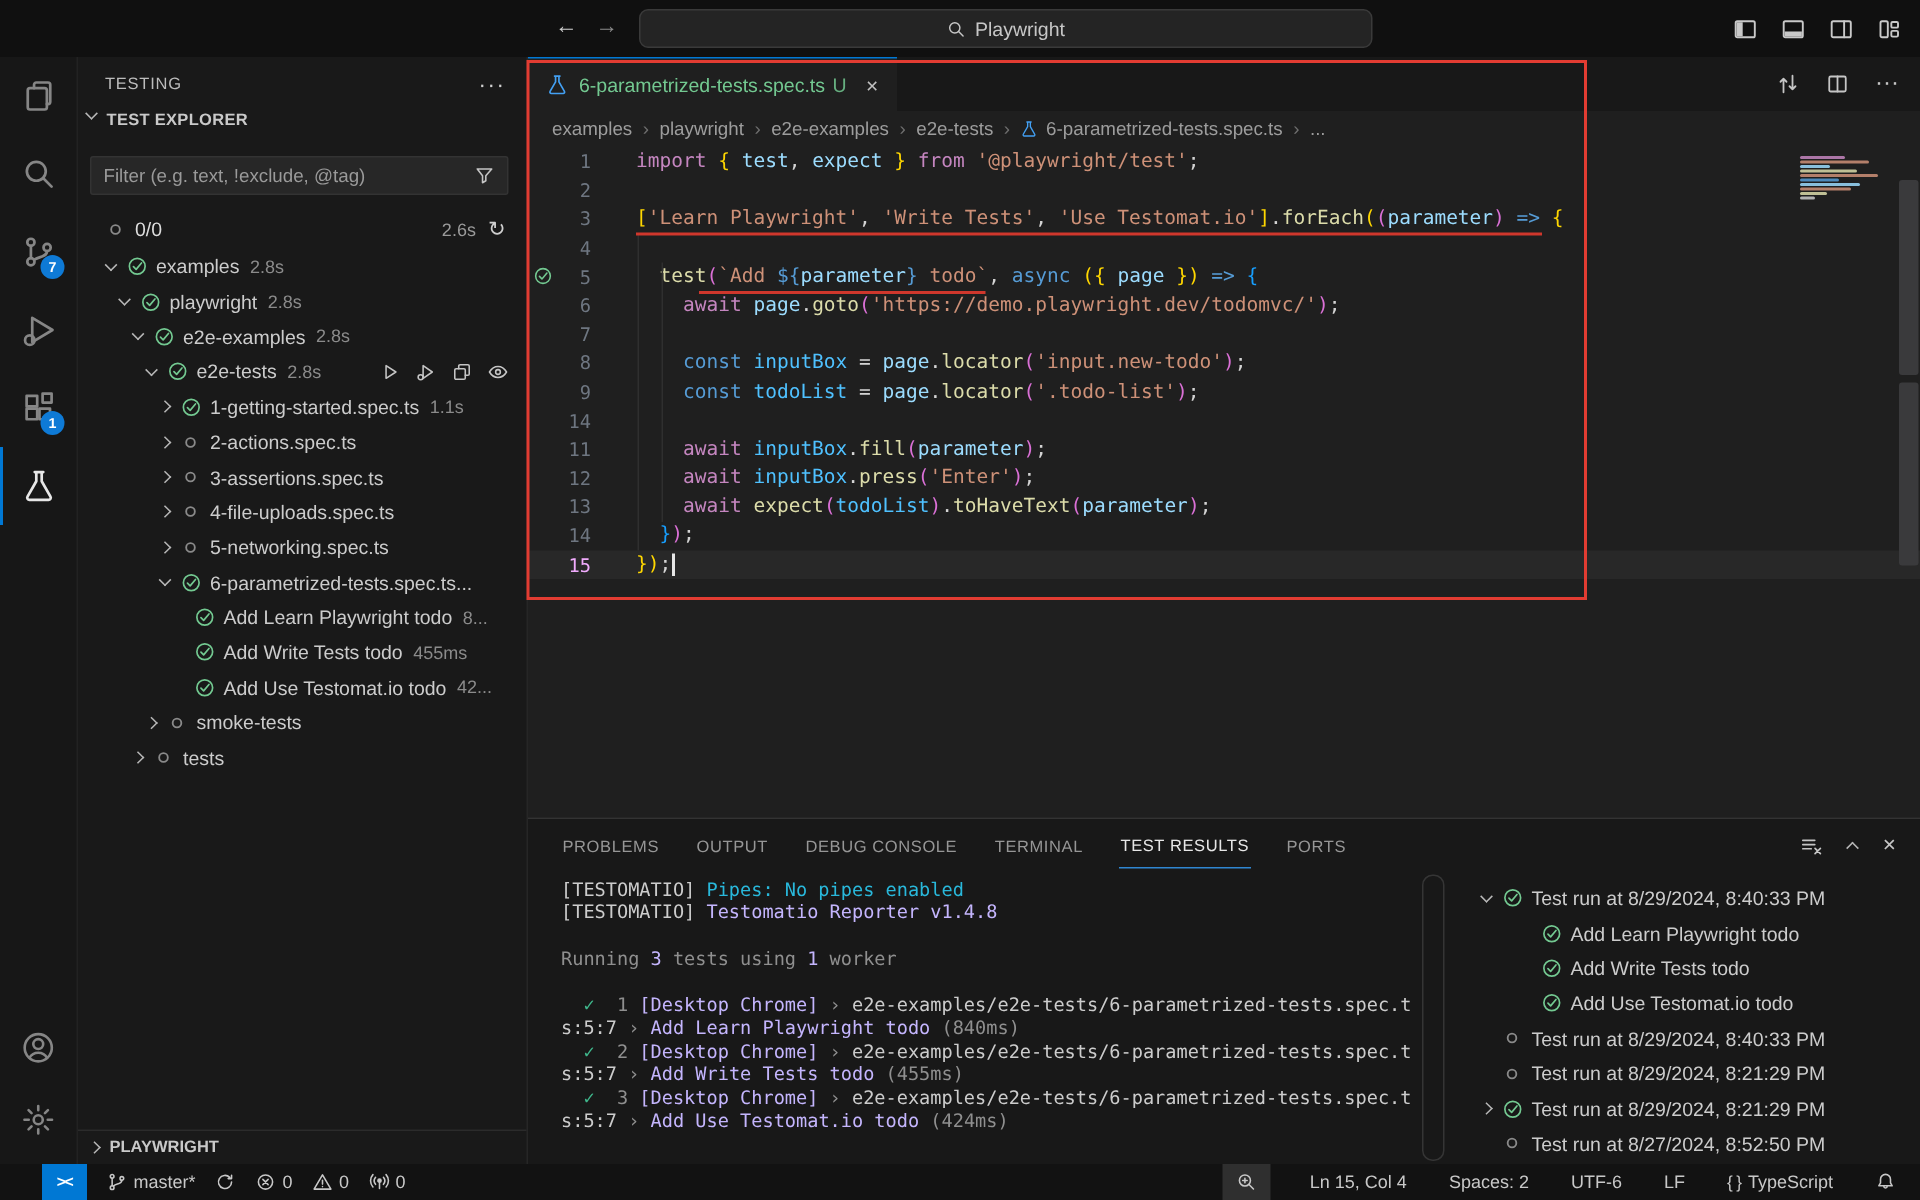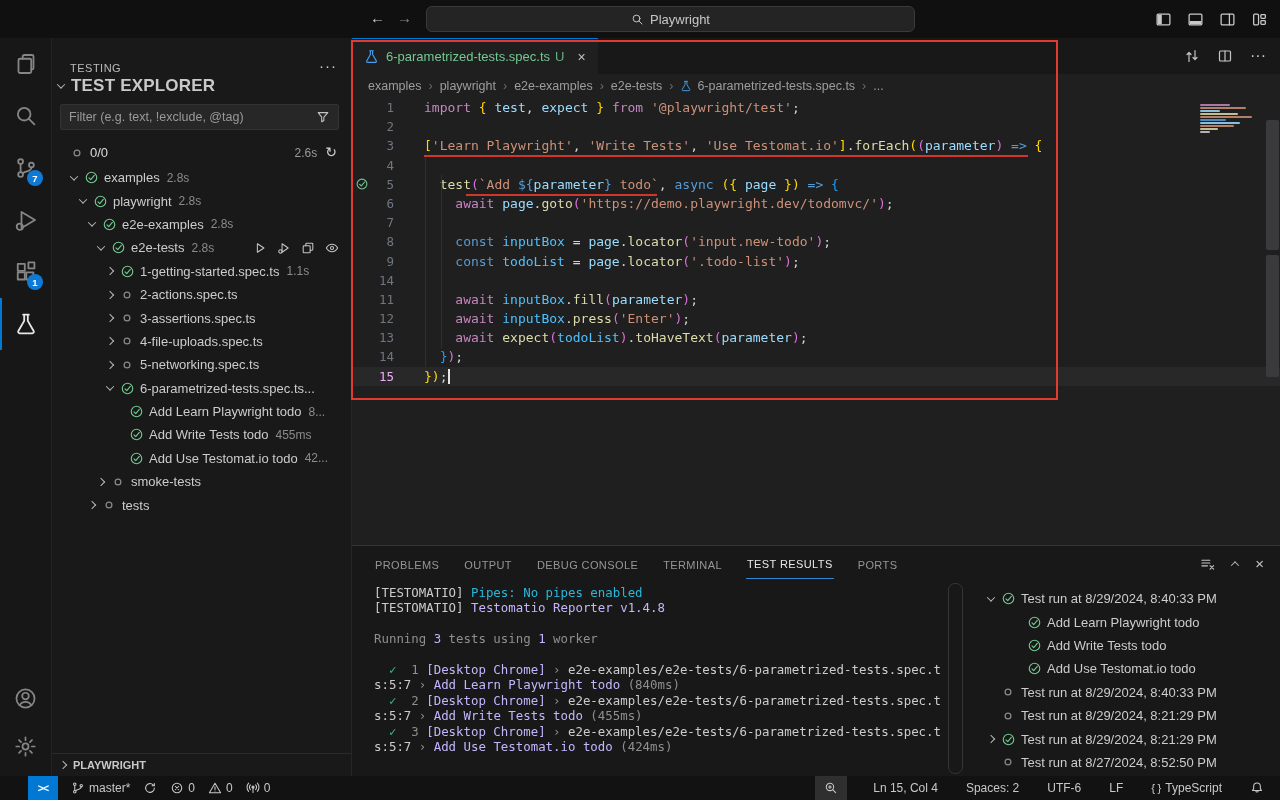--- a/index.html
+++ b/index.html
@@ -21,24 +21,24 @@
   .main{flex:1 1 auto;display:flex;min-height:0}
   .activitybar{width:52px;background:#171717;display:flex;flex-direction:column;border-right:1px solid #222}
   .act-item{position:relative;height:52px;display:flex;align-items:center;justify-content:center;color:#868686;cursor:pointer}
   .act-item.active{color:#e7e7e7;box-shadow:inset 2px 0 0 #0078d4}
   .act-badge{position:absolute;right:8px;bottom:8px;min-width:16px;height:16px;border-radius:9px;background:#0e7ad6;
     color:#fff;font-size:9.5px;font-weight:bold;display:flex;align-items:center;justify-content:center;padding:0 4px}
   .act-bottom{margin-top:auto;margin-bottom:6px;display:flex;flex-direction:column}
 
   
   .sidebar{width:300px;background:#191919;display:flex;flex-direction:column;border-right:1px solid #262626}
-  .side-header{height:36px;display:flex;align-items:flex-end;padding:0 14px 0 18px;font-size:11px;
+  .side-header{height:36px;display:flex;align-items:center;padding:0 14px 0 18px;font-size:11px;
     letter-spacing:.5px;color:#bcbcbc}
   .side-header .more{margin-left:auto;font-size:15px;color:#cfcfcf;letter-spacing:1px;cursor:pointer}
-  .section-header{height:24px;display:flex;align-items:center;gap:7px;padding-left:6px;font-size:17px;
+  .section-header{height:24px;display:flex;align-items:flex-start;gap:7px;padding-left:6px;font-size:11px;
     font-weight:bold;color:#c9c9c9;letter-spacing:.2px}
   .filter{margin:6px 12px 4px 8px;height:26px;background:#272727;border:1px solid #333;border-radius:2px;
     display:flex;align-items:center;padding:0 8px;font-size:12.5px;color:#9a9a9a}
   .filter .ficon{margin-left:auto;color:#c5c5c5}
   .summary-row{height:24px;display:flex;align-items:flex-end;padding:0 14px 0 16px;font-size:13px;color:#dddddd;margin-top:2px}
   .summary-row .time{margin-left:auto;color:#9a9a9a;font-size:12px;margin-right:8px}
   .summary-row .ref{color:#cfcfcf;font-size:14px}
   .tree{margin-top:6px}
   .trow{height:23.4px;display:flex;align-items:center;font-size:13px;color:#cccccc;cursor:pointer;white-space:nowrap}
   .chevbox{width:16px;flex:0 0 16px;display:flex;align-items:center;justify-content:center}

